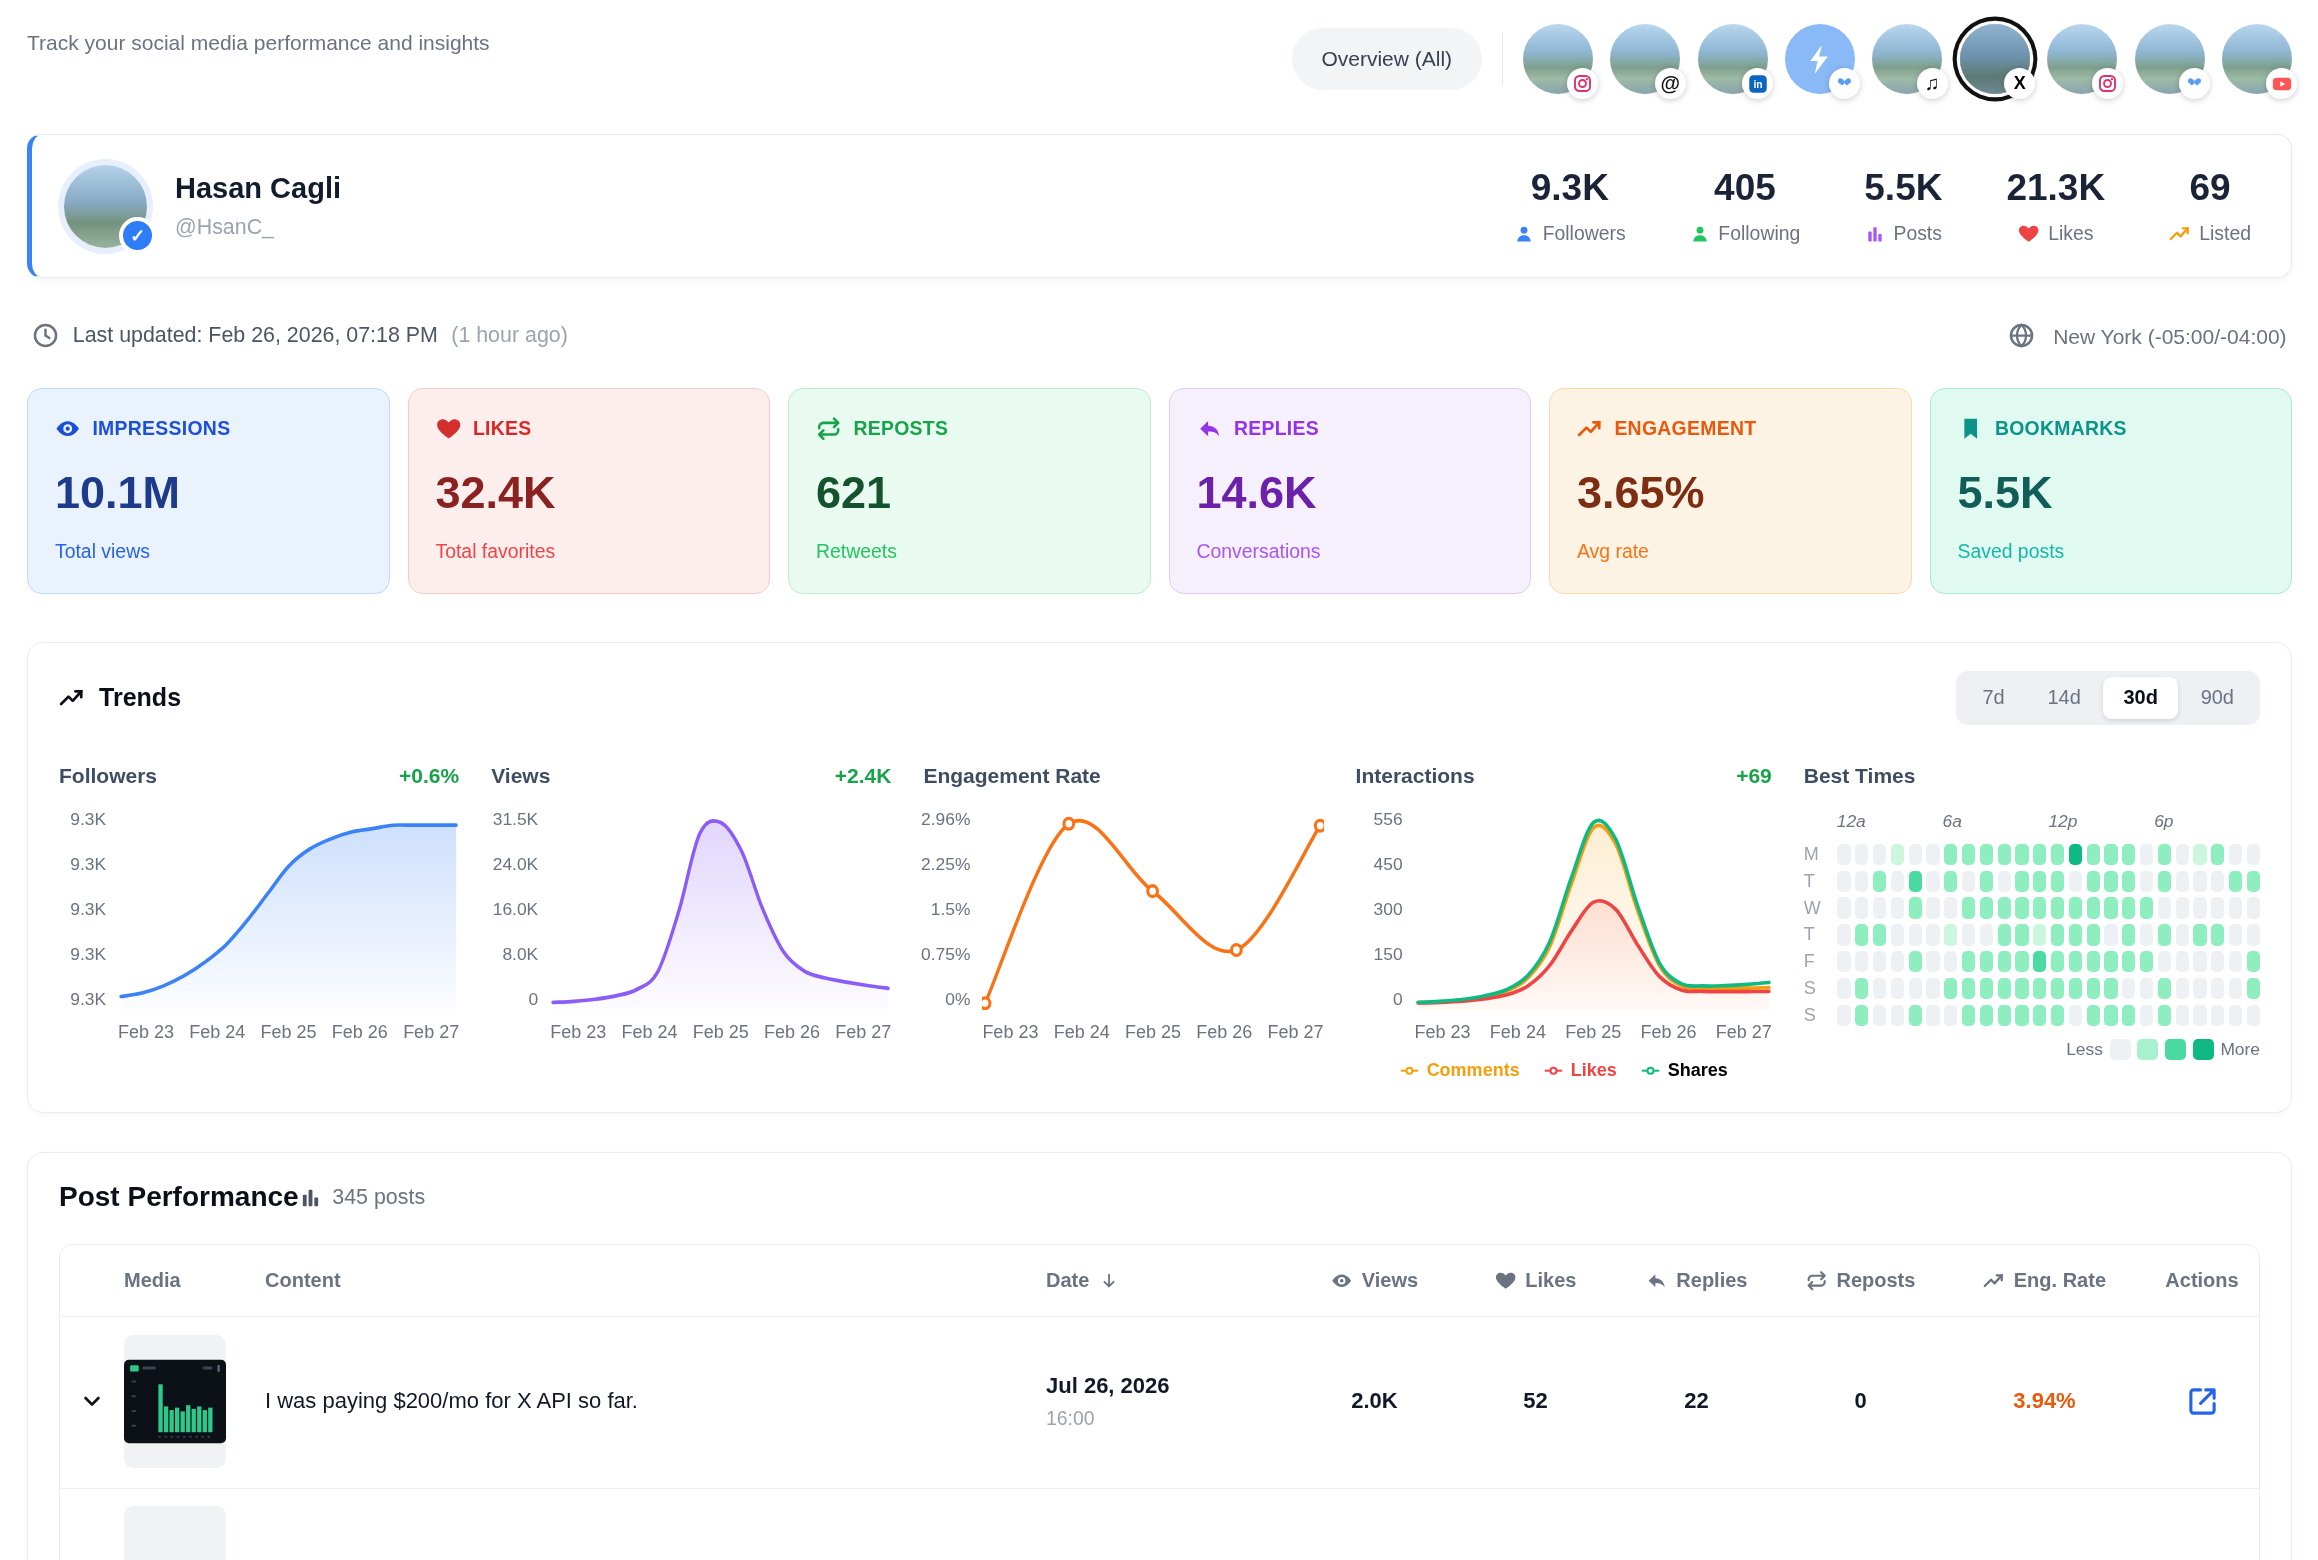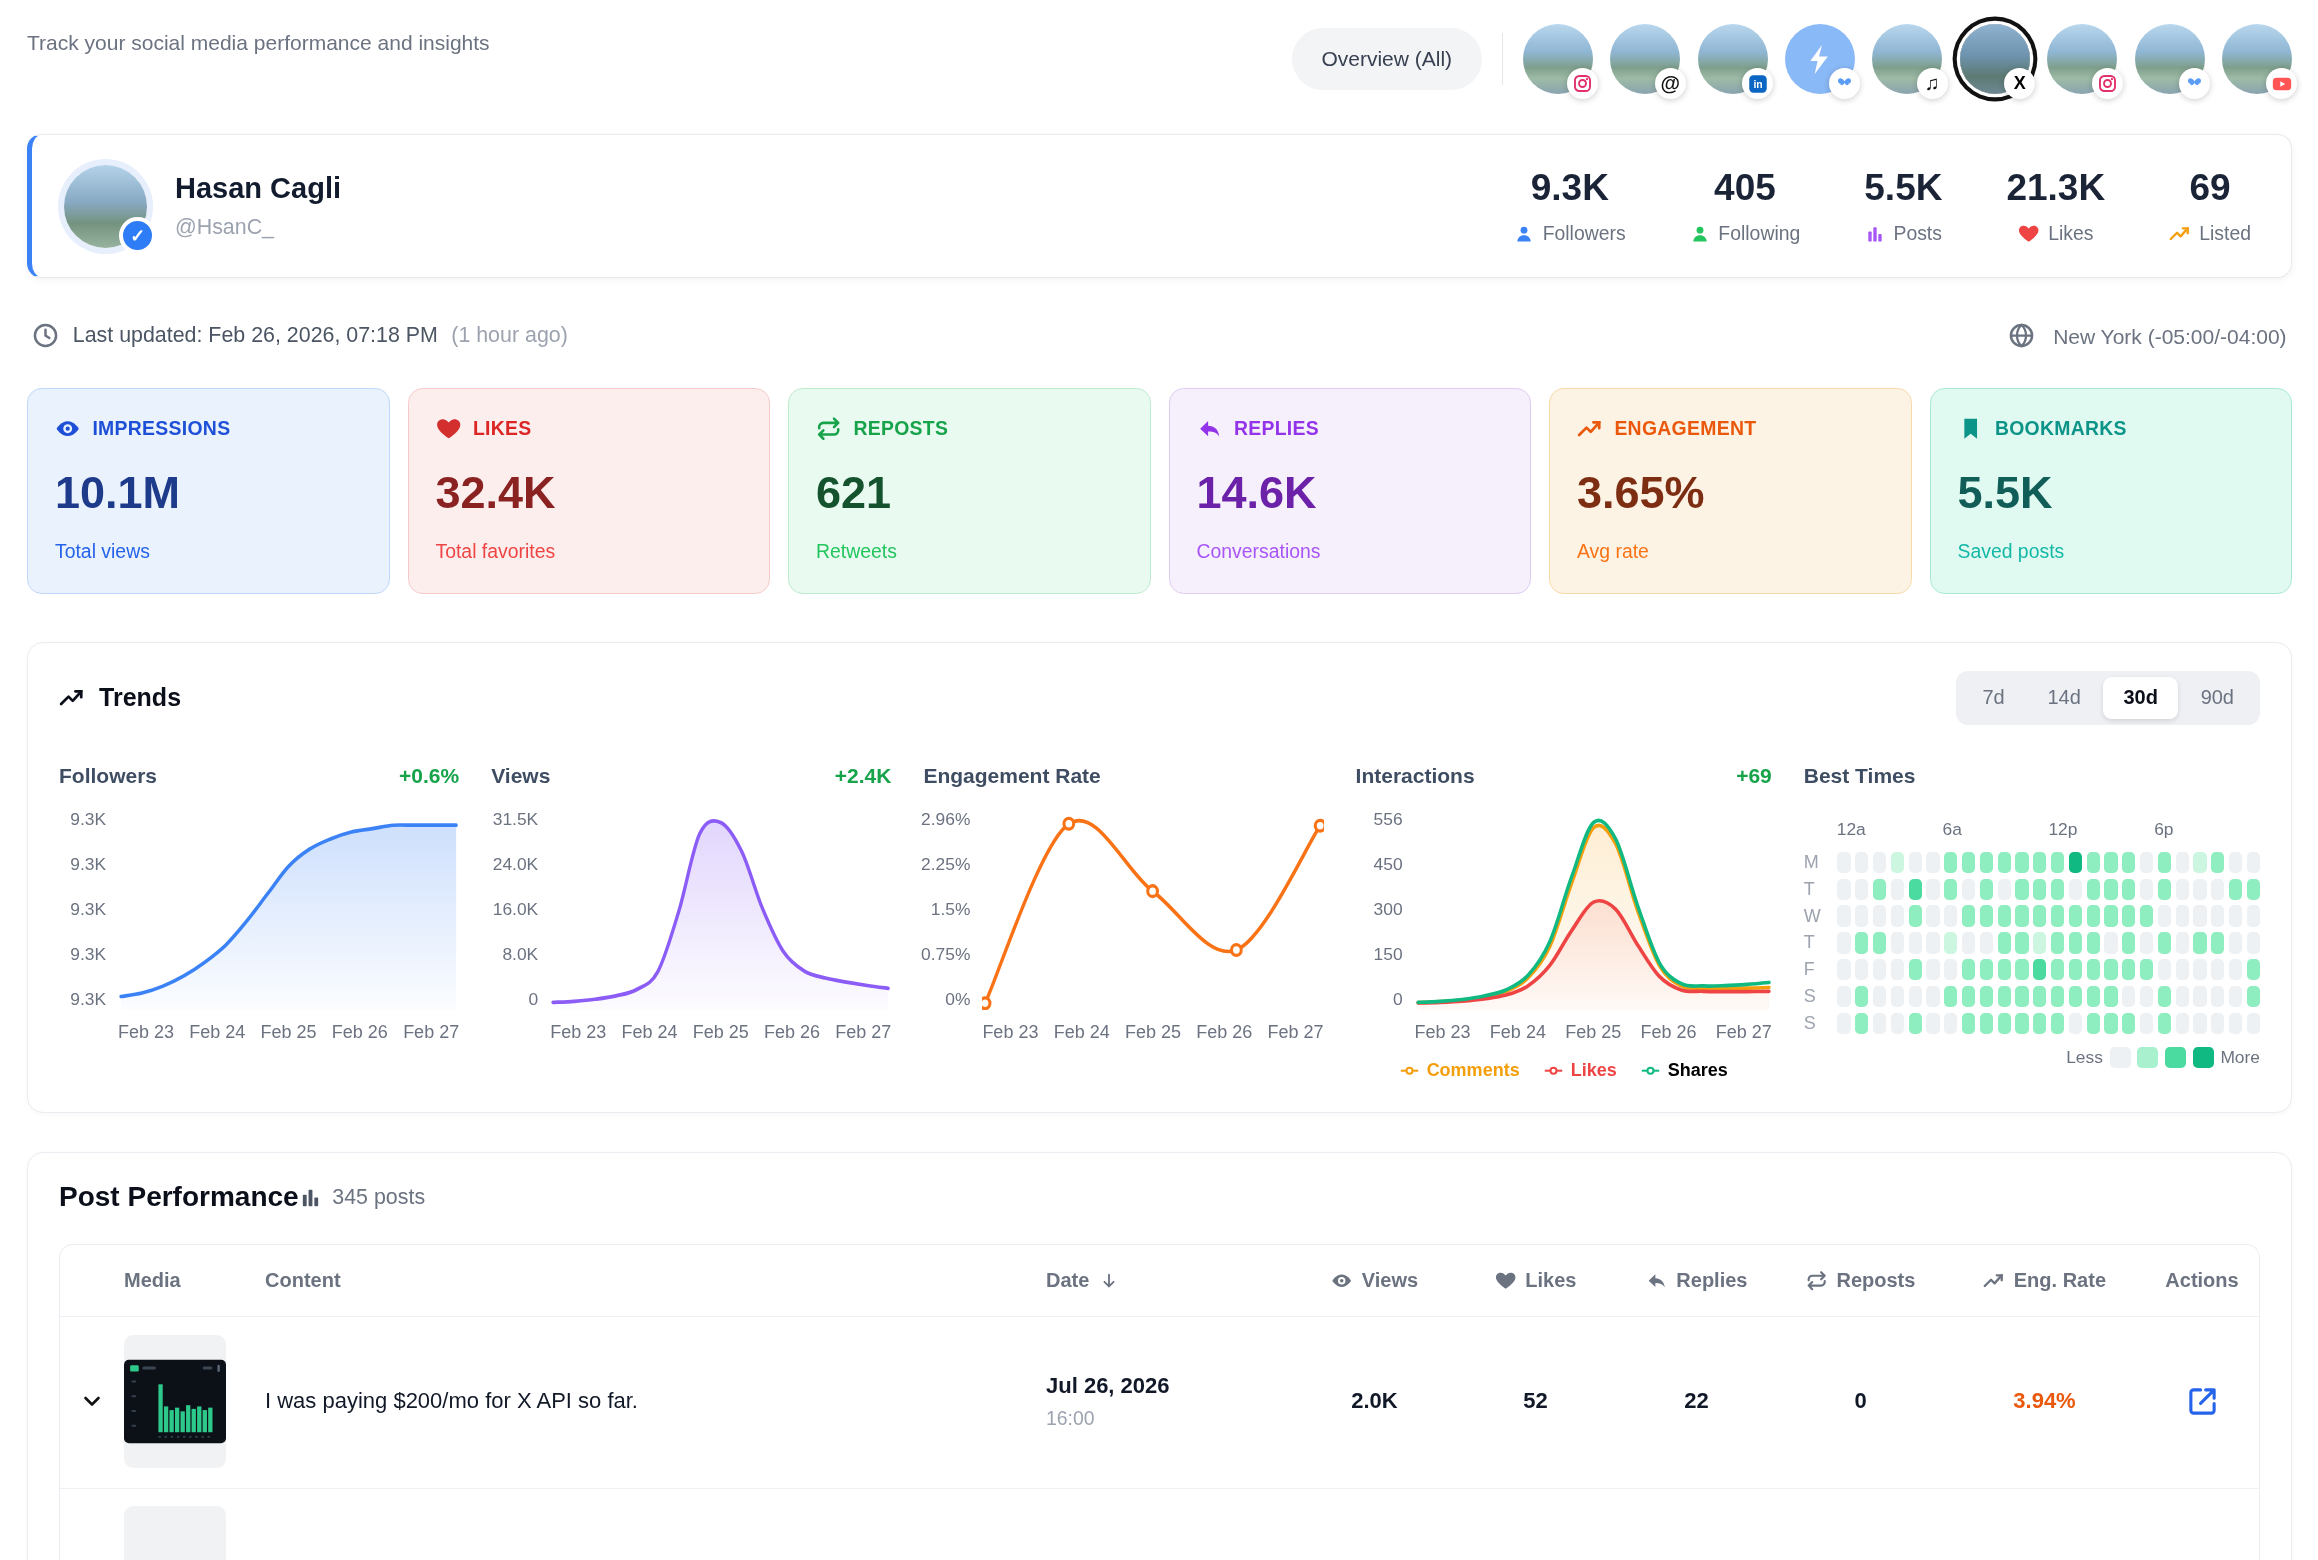--- a/index.html
+++ b/index.html
@@ -81,21 +81,21 @@
   .chart-badge:empty { display:none; }
   .chart-body { display:flex; margin-top:21.4px; }
   .ylabels { width:59px; display:flex; flex-direction:column; justify-content:space-between; align-items:flex-end;
              padding-right:12px; font-size:17.4px; color:#6b7280; height:201px; }
   .plot { flex:1; height:201px; }
   .plot svg { width:100%; height:100%; display:block; }
   .xlabels { display:flex; justify-content:space-between; margin-top:12px; padding-left:59px; font-size:18px; color:#6b7280; }
   .chart-legend { display:flex; gap:24px; justify-content:center; margin-top:17.4px; font-size:18px; font-weight:600; }
   .legend-item { display:flex; gap:8px; align-items:center; }
 
-  .hm-hours { position:relative; height:28px; margin-left:33px; font-size:17.4px; color:#6b7280; margin-top:31px; }
+  .hm-hours { position:relative; height:28px; margin-left:33px; font-size:17.4px; color:#6b7280; margin-top:23px;font-style:italic; }
   .hm-hours span { position:absolute; top:0; }
   .hm-grid { margin-top:5.4px; }
   .hm-row { display:flex; align-items:center; gap:4.7px; margin-bottom:5.4px; }
   .hm-rowlabel { width:29px; font-size:18px; color:#9ca3af; flex:none; }
   .hm-cell { flex:1; height:21.4px; border-radius:4.7px; }
   .hm-legend { display:flex; justify-content:flex-end; align-items:center; gap:6.7px; font-size:17.4px; color:#6b7280; margin-top:13.4px; }
   .hm-swatch { width:21px; height:21px; border-radius:4.7px; }
 
   
   .posts-head { display:flex; justify-content:flex-start; align-items:center; }

